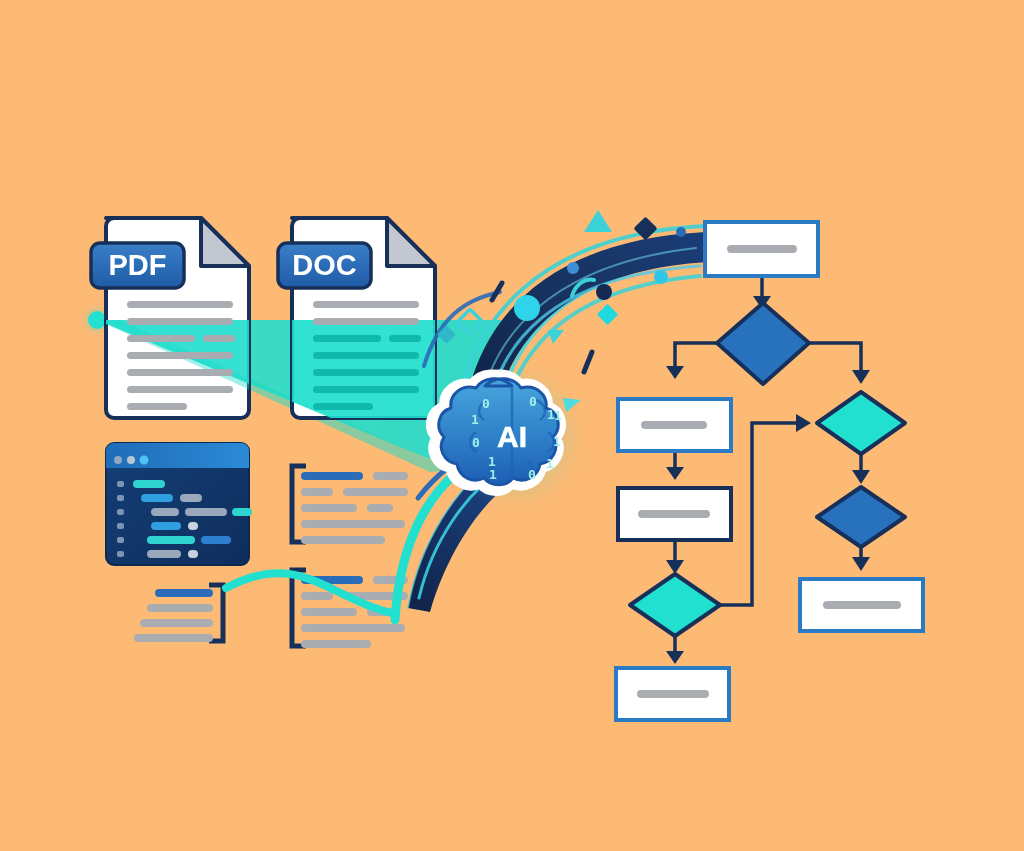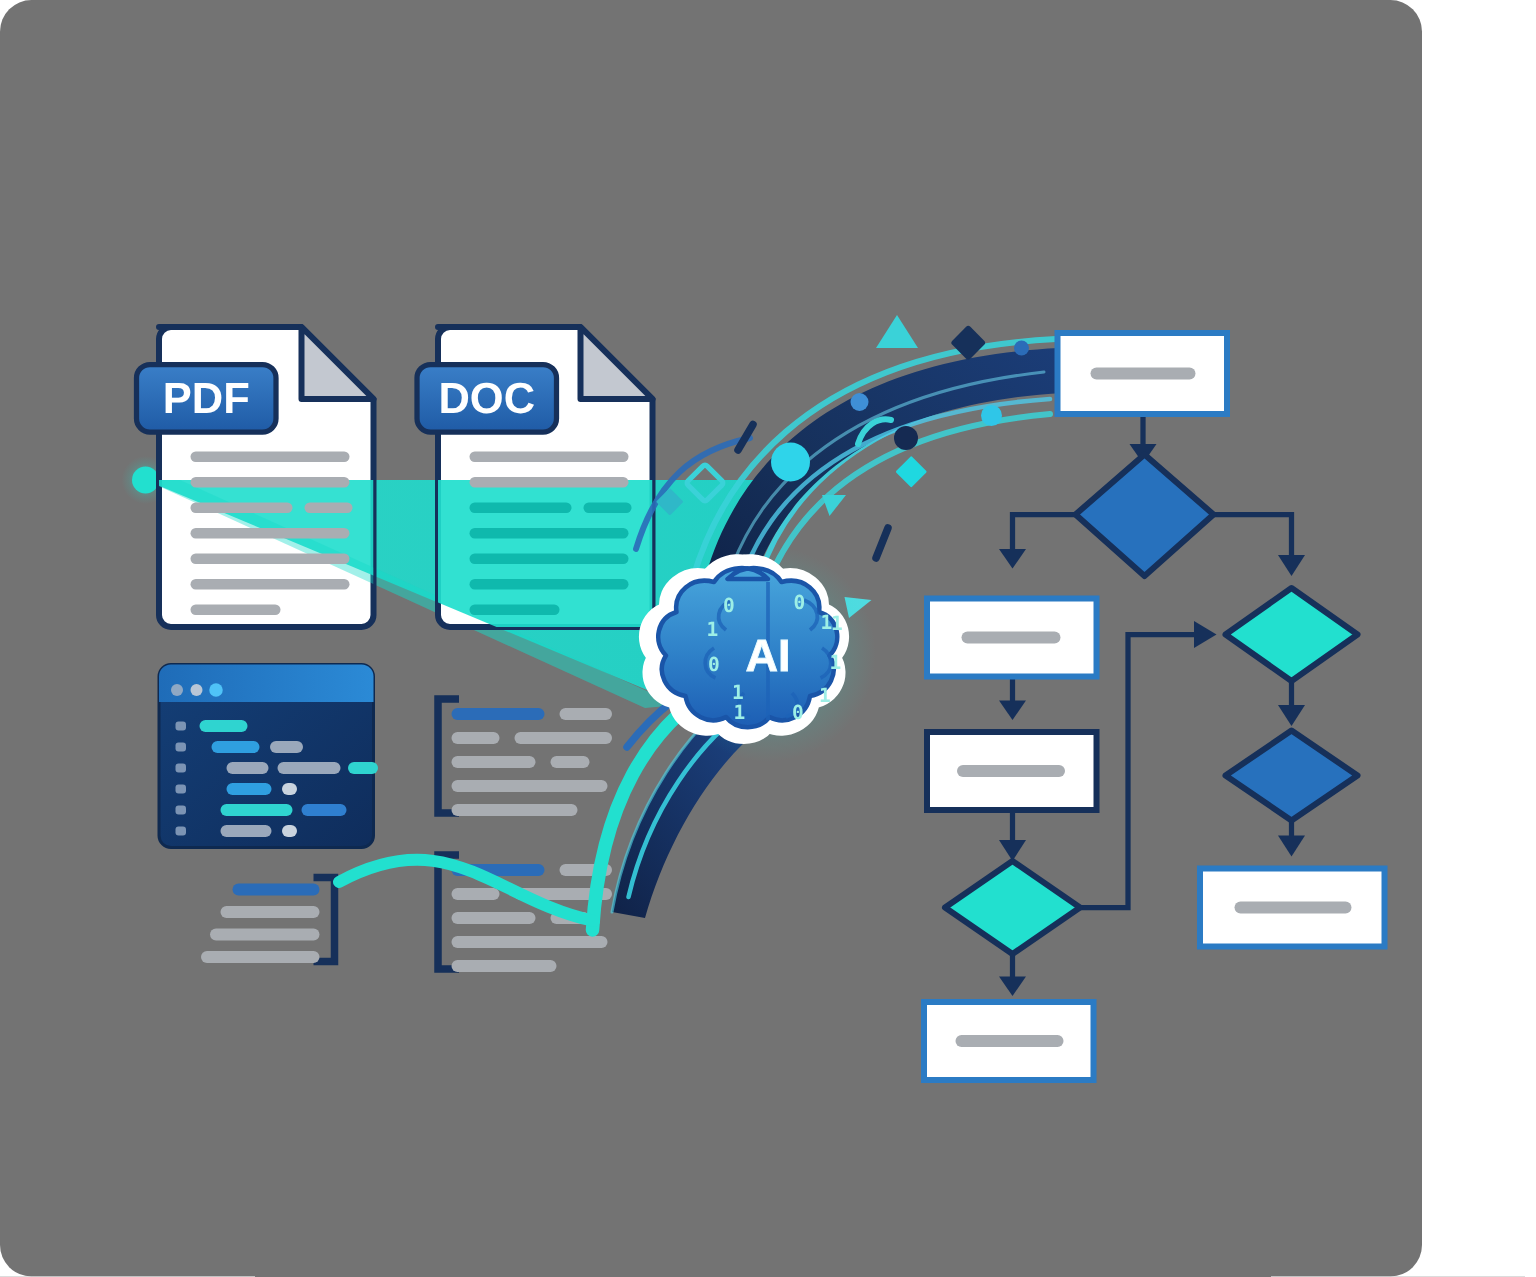--- a/index.html
+++ b/index.html
@@ -1,17 +1,17 @@
 <!DOCTYPE html>
 <html><head>
 <meta charset="utf-8">
 <style>
   html,body{margin:0;padding:0;background:#ffffff;}
   body{width:1024px;height:851px;overflow:hidden;font-family:"Liberation Sans",sans-serif;}
-  #stage{position:relative;width:948px;height:851px;background:#737373;border-radius:21px;}
+  #stage{position:relative;width:1024px;height:851px;background:#fdba74;}
   svg{display:block;}
   .lbl{font-family:"Liberation Sans",sans-serif;font-weight:bold;fill:#ffffff;}
 </style>
 </head>
 <body>
 
 <div id="stage">
 <svg width="1024" height="851" viewBox="0 0 1024 851" xmlns="http://www.w3.org/2000/svg">
 
   <defs>

